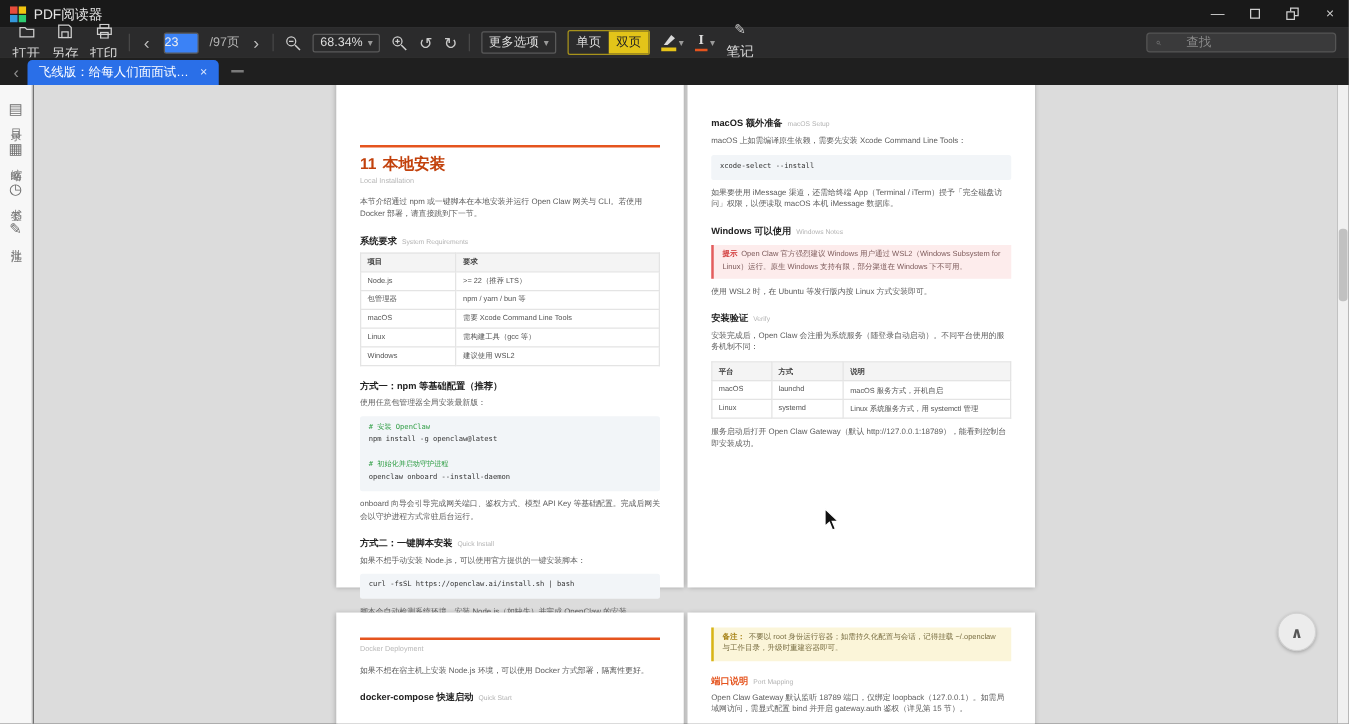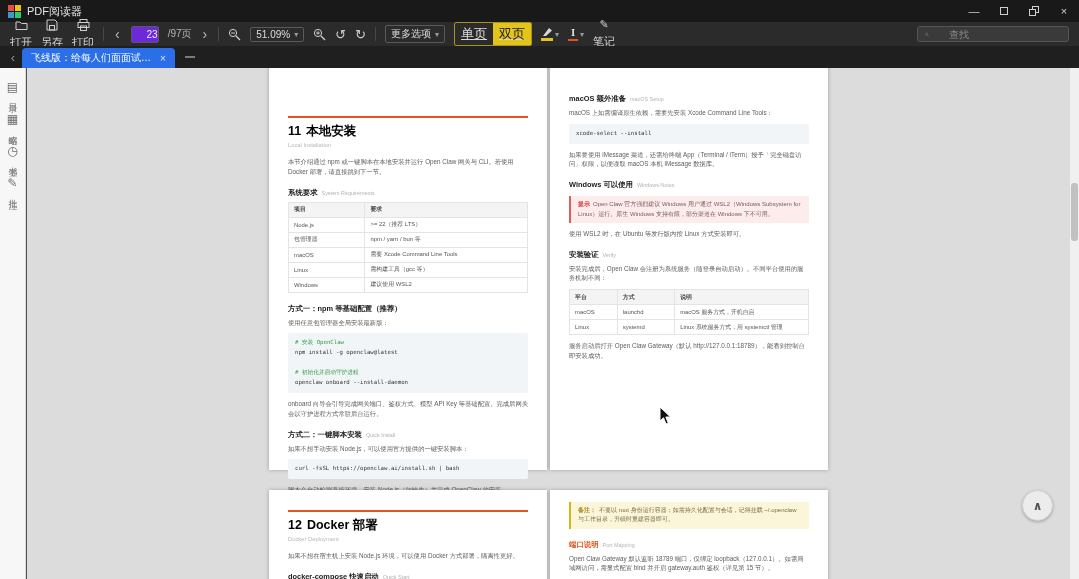--- a/index.html
+++ b/index.html
@@ -21,28 +21,28 @@
   .wc .restore i{position:absolute;width:7px;height:7px;border:1px solid #cfcfcf;box-sizing:border-box;display:block;}
   .wc .restore i.b{left:0;top:3px;background:#191919;}
   .wc .restore i.a{left:3px;top:0;}
   
   .toolbar{position:absolute;left:0;top:22px;width:1079px;height:24px;background:#2b2b2c;
     display:flex;align-items:center;gap:9px;padding:0 10px;box-sizing:border-box;color:#d6d6d6;font-size:11px;}
   .tool-btn{display:flex;align-items:center;gap:4px;cursor:default;flex-direction:column;}
   .tool-btn svg{display:block;}
   .sep{width:1px;height:14px;background:#474747;}
   .nav-ch{font-size:14px;color:#bdbdbd;padding:0 2px;cursor:default;}
-  .page-input{width:26px;height:15px;background:#6d28d9;border:1px solid #5a5a5a;border-radius:2px;
-    color:#eee;font-size:10px;text-align:right;font-family:inherit;padding:0;}
+  .page-input{width:26px;height:15px;background:#3b82f6;border:1px solid #5a5a5a;border-radius:2px;
+    color:#eee;font-size:10px;text-align:left;font-family:inherit;padding:0;}
   .page-total{font-size:10px;color:#b5b5b5;}
   .dd-box{display:flex;align-items:center;gap:4px;border:1px solid #5a5a5a;border-radius:2px;
     padding:1px 5px;font-size:10px;color:#ddd;cursor:default;}
   .caret{font-size:8px;color:#9a9a9a;}
   .glyph-btn{font-size:13px;color:#c9c9c9;cursor:default;line-height:1;}
-  .pagemode{display:flex;border:1px solid #a8931b;border-radius:2px;overflow:hidden;font-size:13px;text-decoration:underline;}
+  .pagemode{display:flex;border:1px solid #a8931b;border-radius:2px;overflow:hidden;font-size:10px;}
   .pagemode .pm{padding:2px 6px;color:#ddd;cursor:default;}
   .pagemode .pm.active{background:#e3c419;color:#222;}
   .pen-wrap,.textcol-wrap{display:flex;align-items:center;gap:2px;cursor:default;}
   .textcol{display:flex;flex-direction:column;align-items:center;line-height:1;}
   .textcol .tc-i{font-family:"Liberation Serif",serif;font-weight:bold;font-size:11px;color:#ddd;}
   .textcol .tc-bar{width:10px;height:2.5px;background:#e5541e;margin-top:1px;}
   .pen-bar{width:12px;height:2.5px;background:#e6c319;margin-top:1px;}
   .pen-stack{display:flex;flex-direction:column;align-items:center;line-height:1;}
   .search-box{margin-left:auto;display:flex;align-items:center;gap:18px;background:#3a3a3b;border:1px solid #555;
     border-radius:3px;height:16px;width:152px;padding:0 7px;box-sizing:border-box;}
@@ -70,21 +70,21 @@
   .spread2{margin-top:20px;}
   .page{width:278px;background:#ffffff;box-shadow:0 0 4px rgba(0,0,0,.28);box-sizing:border-box;}
   .spread1 .page{height:412px;}
   .spread2 .page{height:320px;}
   .pg1{padding:58px 19px 0;}
   .pg2{padding:36px 19px 0;}
   .pg3{padding:20px 19px 0;}
   .pg4{padding:10px 19px 0;}
   
   .rule{border-top:2px solid #e5541e;margin-bottom:5px;}
-  .h1{color:#000000;font-size:12.5px;font-weight:bold;margin:4px 0 2px;}
+  .h1{color:#c2410c;font-size:12.5px;font-weight:bold;margin:4px 0 2px;}
   .h1 .num{margin-right:5px;}
   .subttl{font-size:5.8px;color:#b8b8b8;margin-bottom:9px;}
   .ptext{font-size:6.3px;color:#5c5c5c;line-height:1.55;margin:0 0 6px;}
   .h3{font-size:7.4px;font-weight:bold;color:#222;margin:11px 0 4px;}
   .h3.orange{color:#e5541e;}
   .en{font-size:5.4px;color:#b3b3b3;font-weight:normal;margin-left:4px;}
   table.doc{width:100%;border-collapse:collapse;font-size:5.9px;color:#555;margin:4px 0 6px;}
   table.doc th,table.doc td{border:1px solid #e4e4e4;padding:2.5px 5px;text-align:left;font-weight:normal;}
   table.doc th{background:#f4f4f4;color:#444;font-weight:bold;}
   pre.code{background:#f2f5f8;border-radius:2px;padding:5px 7px;margin:5px 0 6px;
@@ -164,21 +164,21 @@
   <span class="nav-ch">›</span>
   <div class="sep"></div>
   <div class="tool-btn">
     <svg width="13" height="13" viewBox="0 0 13 13">
       <circle cx="5" cy="5" r="3.6" fill="none" stroke="#cfcfcf" stroke-width="1"></circle>
       <line x1="8" y1="8" x2="12" y2="12" stroke="#cfcfcf" stroke-width="1.2"></line>
       <line x1="3.2" y1="5" x2="6.8" y2="5" stroke="#cfcfcf" stroke-width="1"></line>
     </svg>
   </div>
   <div class="dd-box">
-    <span>51.09%</span>
+    <span>68.34%</span>
     <span class="caret">▾</span>
   </div>
   <div class="tool-btn">
     <svg width="13" height="13" viewBox="0 0 13 13">
       <circle cx="5" cy="5" r="3.6" fill="none" stroke="#cfcfcf" stroke-width="1"></circle>
       <line x1="8" y1="8" x2="12" y2="12" stroke="#cfcfcf" stroke-width="1.2"></line>
       <line x1="3.2" y1="5" x2="6.8" y2="5" stroke="#cfcfcf" stroke-width="1"></line>
       <line x1="5" y1="3.2" x2="5" y2="6.8" stroke="#cfcfcf" stroke-width="1"></line>
     </svg>
   </div>
@@ -353,23 +353,20 @@
       </tbody>
         </table>
       <p class="ptext">服务启动后打开 Open Claw Gateway（默认 http://127.0.0.1:18789），能看到控制台即安装成功。</p>
     </div>
   </div>
 
   <div class="spread spread2">
 
     <div class="page pg3">
       <div class="rule"></div>
-      <div class="h1">
-        <span class="num">12</span><span>Docker 部署</span>
-      </div>
       <div class="subttl">Docker Deployment</div>
       <p class="ptext">如果不想在宿主机上安装 Node.js 环境，可以使用 Docker 方式部署，隔离性更好。</p>
       <div class="h3">
         <span>docker-compose 快速启动</span><span class="en">Quick Start</span>
       </div>
 
     </div>
 
     <div class="page pg4">
       <div class="notebox">

